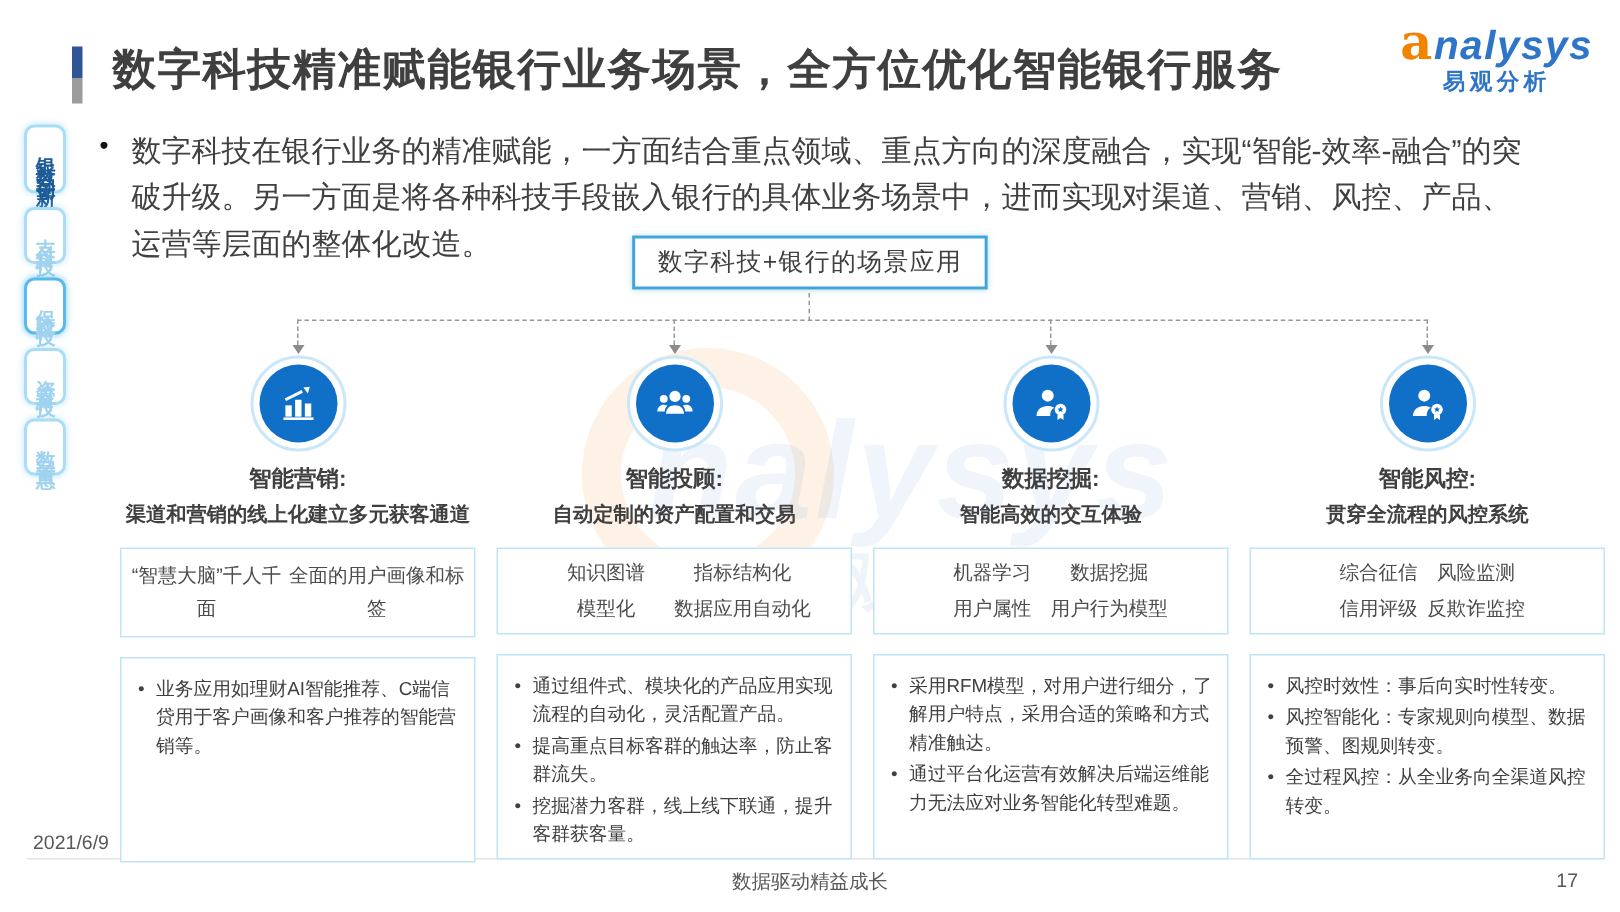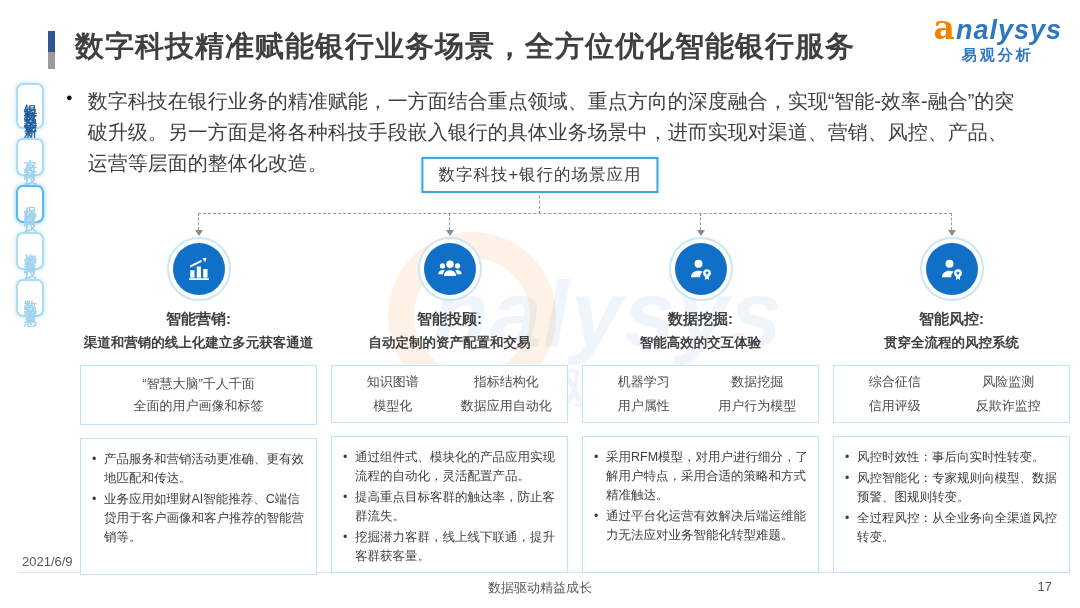--- a/index.html
+++ b/index.html
@@ -54,21 +54,21 @@
   .drop-line { height:17px; border-left:1px dashed #999; }
   .drop-head { width:0; height:0; border-left:4px solid transparent; border-right:4px solid transparent; border-top:6px solid #8C8C8C; }
   .ring { width:64px; height:64px; border:2px solid #C9E7F8; border-radius:50%;
           display:flex; align-items:center; justify-content:center; background:#fff; }
   .disc { width:52px; height:52px; border-radius:50%; background:#1070C8;
           display:flex; align-items:center; justify-content:center; }
   .disc svg { width:30px; height:30px; }
   .col-title { margin-top:9px; font-size:15px; font-weight:bold; color:#404040; }
   .col-sub { margin-top:5px; font-size:13.5px; font-weight:bold; color:#404040; white-space:nowrap; }
   .kw-box { margin-top:13px; width:100%; min-height:57px; border:1px solid #BFE4F7; background:#fff;
-            display:flex; flex-direction:column; justify-content:center; padding:7px 4px;
+            display:flex; flex-direction:row; justify-content:center; padding:7px 4px;
             font-size:13px; color:#4C4C4C; }
   .kw-line { text-align:center; line-height:1.7; }
   .kw-grid { display:grid; grid-template-columns:1fr 1fr; row-gap:6px; }
   .kw-cell { text-align:center; }
   .bl-box { margin-top:13px; width:100%; height:137px; border:1px solid #BFE4F7; background:#fff;
             padding:11px 9px 6px 6px; }
   .bl-box ul { list-style:none; }
   .bl-box li { position:relative; padding-left:17px; font-size:12.5px; line-height:1.52; color:#404040; margin-bottom:2px; }
   .bl-box li::before { content:"•"; position:absolute; left:5px; top:0; color:#404040; }
 
@@ -131,21 +131,20 @@
         </div>
       </div>
       <div class="col-title">智能营销:</div>
       <div class="col-sub">渠道和营销的线上化建立多元获客通道</div>
       <div class="kw-box">
         <div class="kw-line">“智慧大脑”千人千面</div>
         <div class="kw-line">全面的用户画像和标签</div>
       </div>
       <div class="bl-box">
         <ul>
-          <li>产品服务和营销活动更准确、更有效地匹配和传达。</li>
           <li>业务应用如理财AI智能推荐、C端信贷用于客户画像和客户推荐的智能营销等。</li>
         </ul>
       </div>
     </div>
 
     <div class="col">
       <div class="drop">
           <div class="drop-line"></div>
           <div class="drop-head"></div>
         </div>

